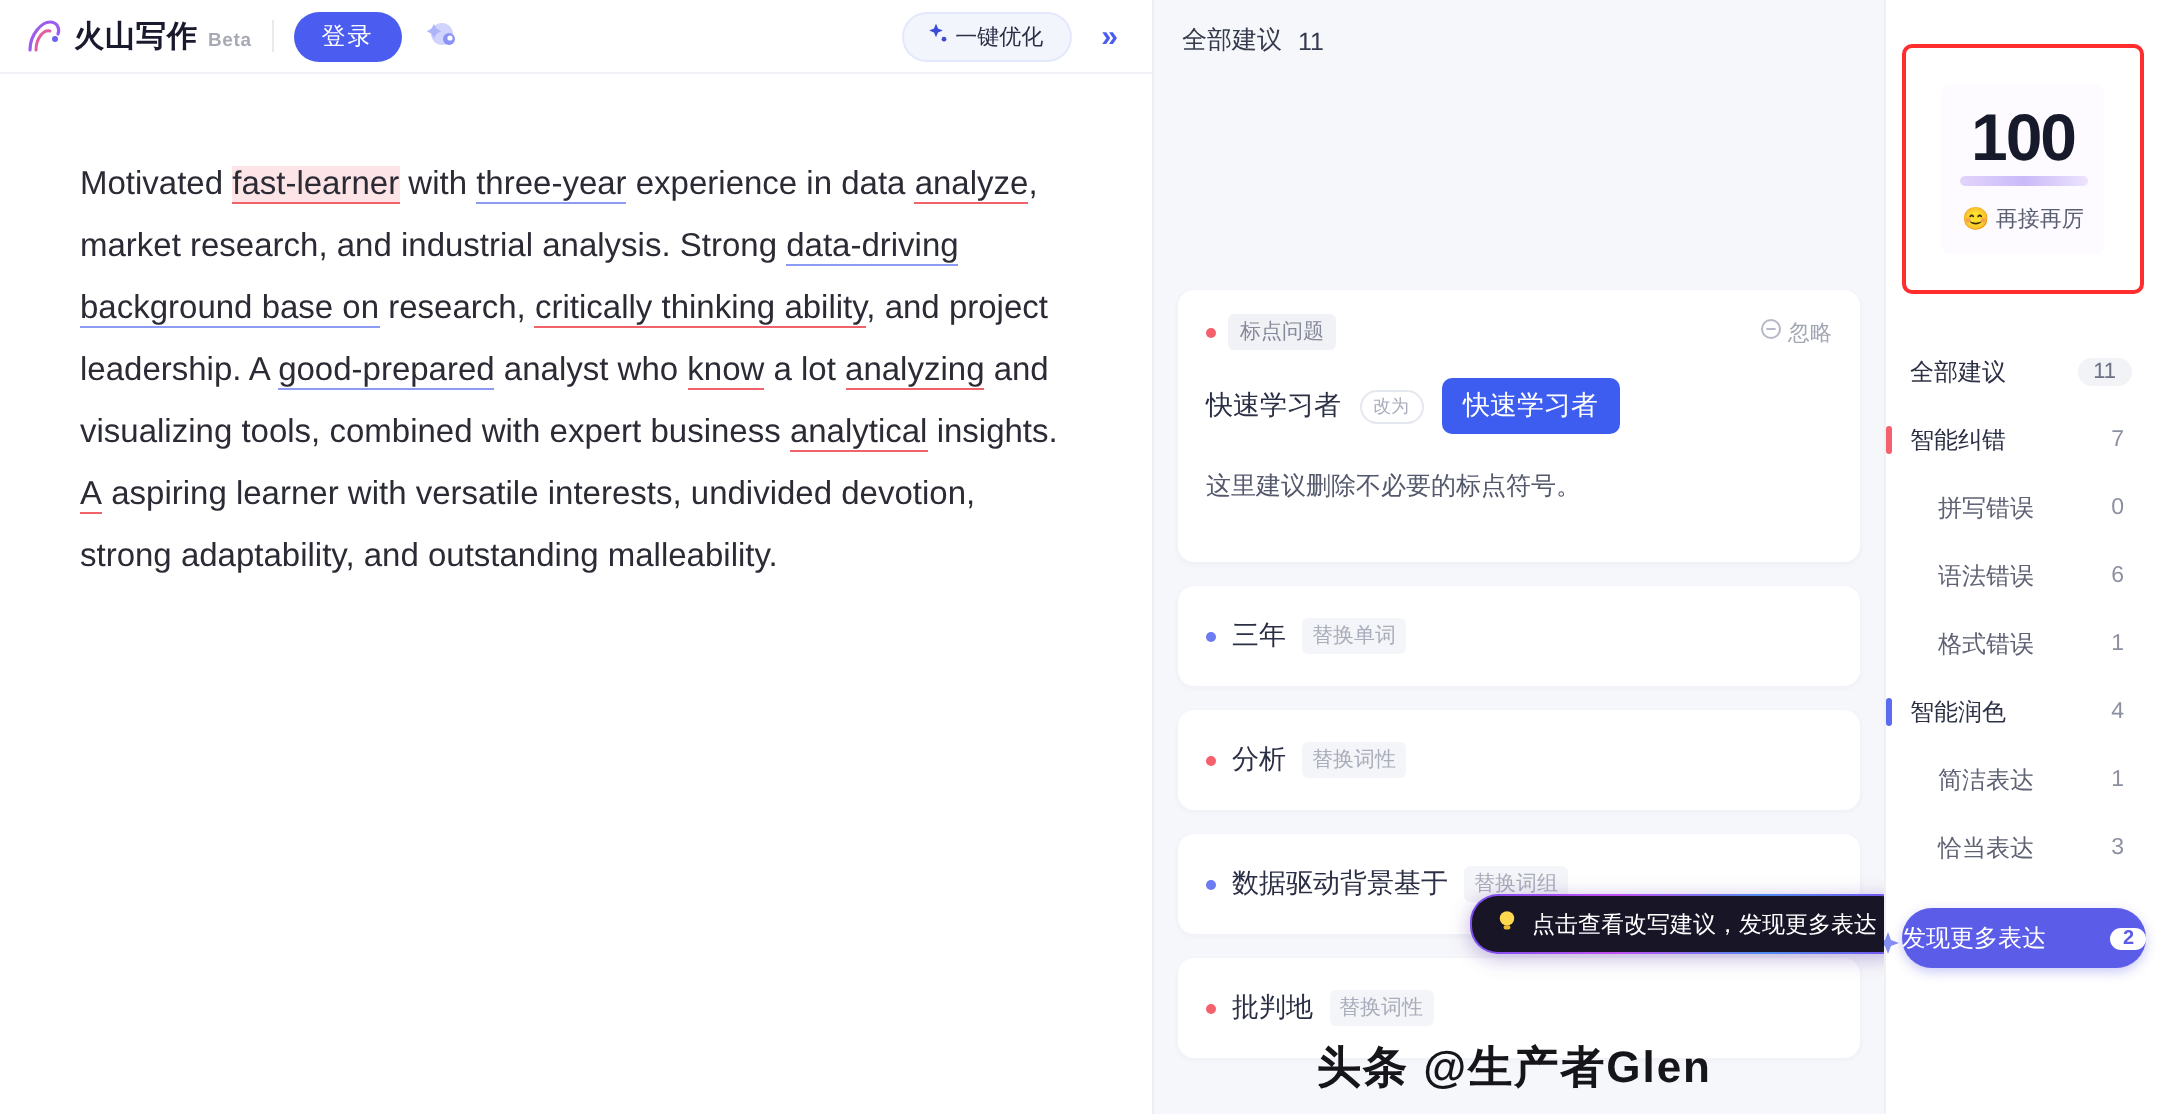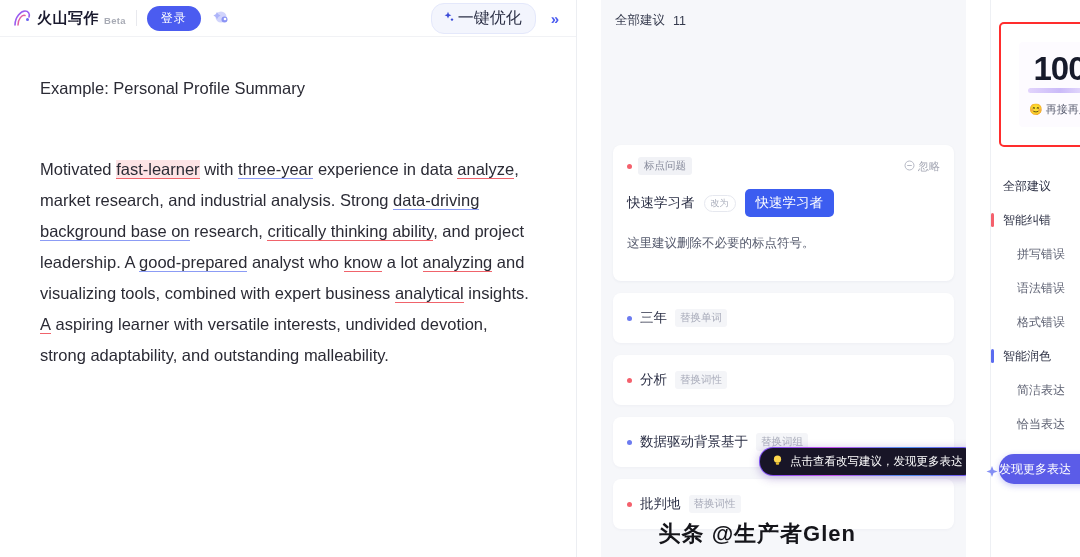--- a/index.html
+++ b/index.html
@@ -2,21 +2,21 @@
 <html><head>
 <meta charset="utf-8">
 <style>
   * { box-sizing: border-box; margin: 0; padding: 0; }
   html, body {
     width: 1080px; height: 557px;
     font-family: "Liberation Sans", sans-serif;
     background: #ffffff;
     overflow: hidden;
   }
-  .app { position: relative; width: 872px; height: 557px; display: flex; gap: 24px; }
+  .app { position: relative; width: 872px; height: 557px; display: flex; }
 
   
   .editor-pane {
     width: 577px; height: 557px;
     background: #ffffff;
     border-right: 1px solid #eceef2;
     position: relative;
     flex: 0 0 577px;
   }
   .editor-toolbar {
@@ -44,21 +44,21 @@
   }
   .ai-tool-icon {
     width: 22px; height: 22px; display: flex; align-items: center;
     justify-content: center; cursor: pointer;
   }
   .toolbar-right { margin-left: auto; display: flex; align-items: center; gap: 8px; }
   .optimize-btn {
     display: flex; align-items: center; gap: 4px;
     background: #f3f5fd; border: 1px solid #e4e8fb;
     border-radius: 13px; padding: 4px 13px 4px 10px;
-    font-size: 16px; color: #2b2f45; cursor: pointer;
+    font-size: 11px; color: #2b2f45; cursor: pointer;
   }
   .expand-btn {
     color: #4b5cf0; font-size: 15px; padding: 2px 7px;
     cursor: pointer; font-weight: 700;
   }
 
   .doc-area {
     padding: 40px 40px 0 40px;
     height: calc(557px - 37px);
     overflow: hidden;
@@ -260,21 +260,20 @@
               <circle cx="10" cy="8.6" r="1.2" fill="#3b4bd8"></circle>
             </svg>
           </span>
           <span>一键优化</span>
         </div>
         <span class="expand-btn">»</span>
       </div>
     </div>
 
     <div class="doc-area">
-      <div class="doc-title">Example: Personal Profile Summary</div>
       <div class="doc-body" id="doc-body"><span>Motivated </span><span class="u-red-hl">fast-learner</span><span> with </span><span class="u-blue">three-year</span><span> experience in data </span><span class="u-red">analyze</span><span>, market research, and industrial analysis. Strong </span><span class="u-blue">data-driving background base on</span><span> research, </span><span class="u-red">critically thinking ability</span><span>, and project leadership. A </span><span class="u-blue">good-prepared</span><span> analyst who </span><span class="u-red">know</span><span> a lot </span><span class="u-red">analyzing</span><span> and visualizing tools, combined with expert business </span><span class="u-red">analytical</span><span> insights. </span><span class="u-red">A</span><span> aspiring learner with versatile interests, undivided devotion, strong adaptability, and outstanding malleability.</span></div>
     </div>
   </div>
 
   <div class="sugg-pane">
     <div class="sugg-head">
       <span>全部建议</span>
       <span class="sugg-head-count">11</span>
     </div>
 

